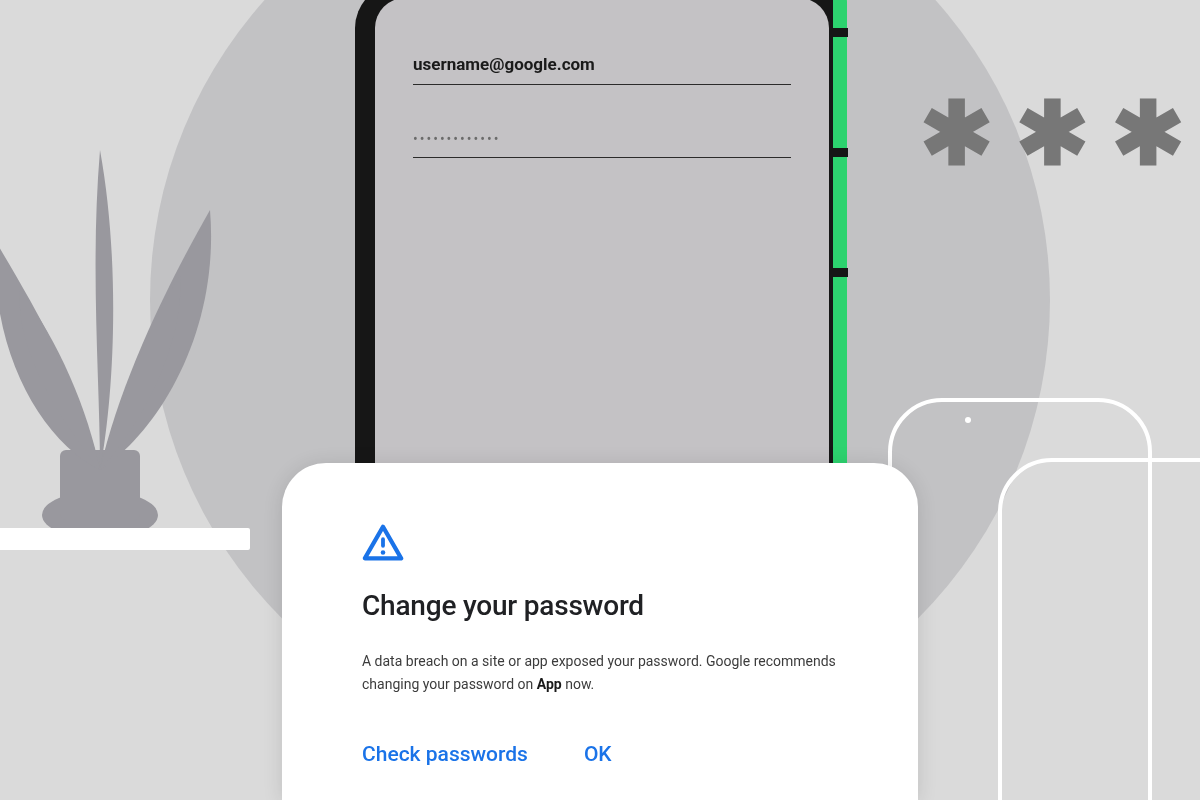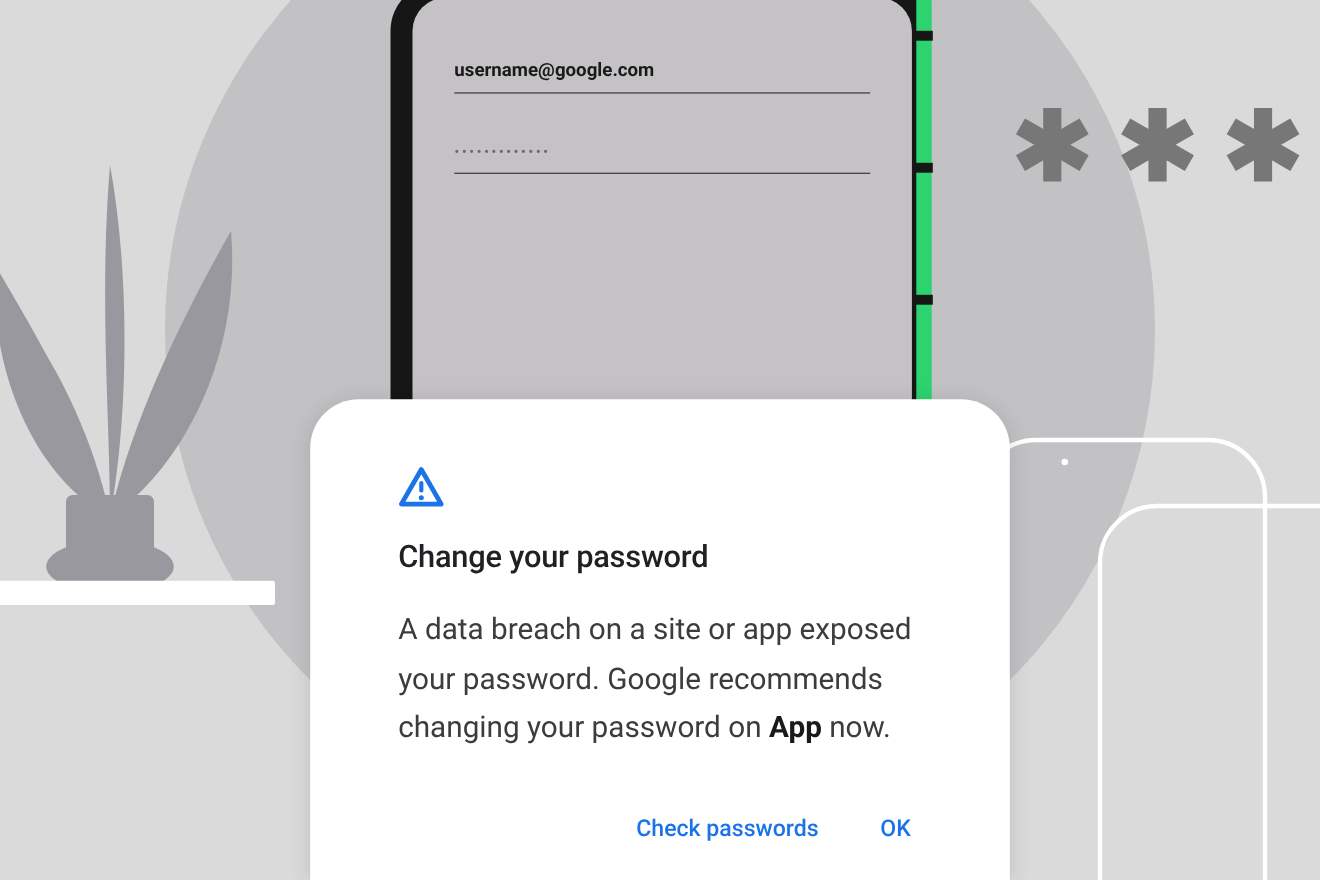--- a/index.html
+++ b/index.html
@@ -149,32 +149,31 @@
   }
   .warn-icon svg { width:100%; height:100%; display:block; }
   .dialog-title {
     font-size: 28px;
     font-weight: 500;
     color: #202124;
     margin-bottom: 28px;
     letter-spacing: -0.2px;
   }
   .dialog-body {
-    font-size: 27px;
+    font-size: 14px;
     line-height: 1.65;
     color: #3c3c3c;
     font-weight: 400;
     max-width: 560px;
   }
   .dialog-body b { font-weight: 700; color:#1a1a1a; }
   .dialog-actions {
     display: flex;
-    justify-content: flex-end;
     gap: 56px;
-    margin-top: 58px;
+    margin-top: 46px;
     padding-right: 10px;
   }
   .dialog-actions button {
     background: none;
     border: none;
     font-size: 21px;
     font-weight: 500;
     color: #1a73e8;
     cursor: pointer;
     font-family: inherit;

